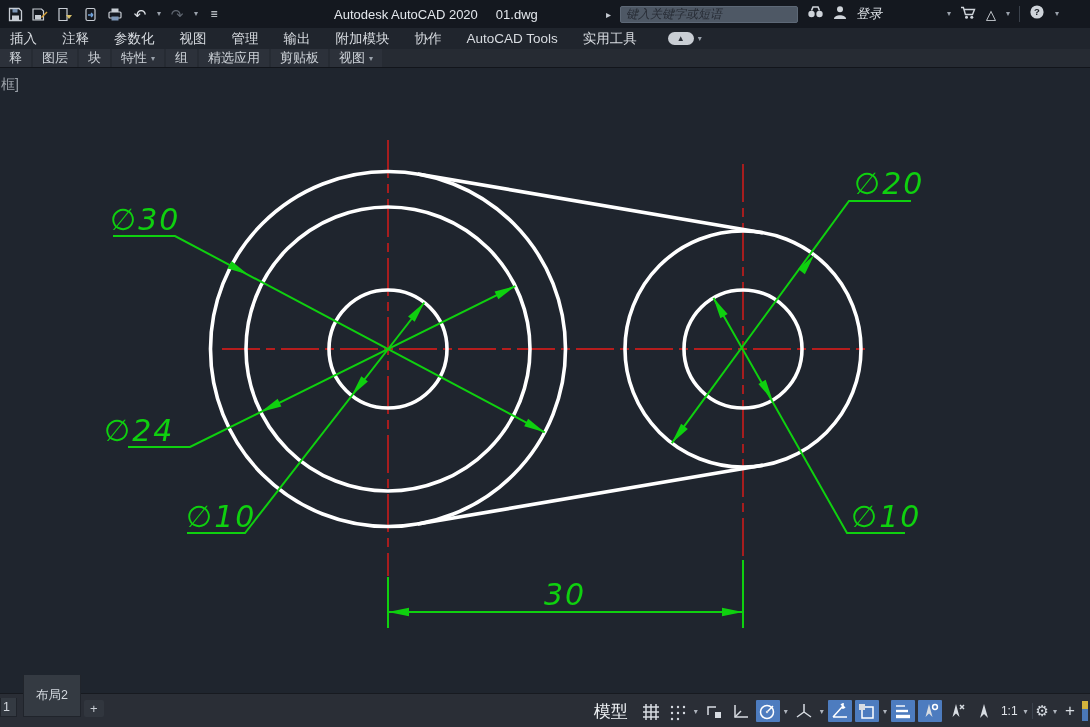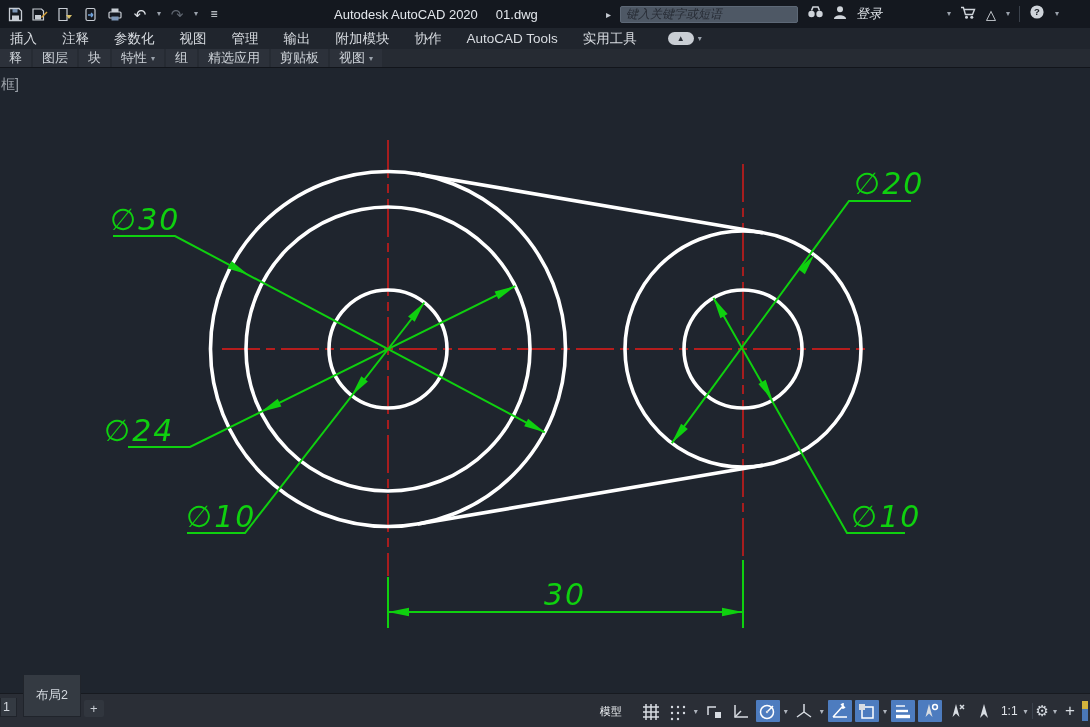--- a/index.html
+++ b/index.html
@@ -35,21 +35,21 @@
   .vplabel{position:absolute;left:1px;top:8px;color:#9aa0a8;font-size:14px;}
   .dimtxt{font-family:"DejaVu Sans",sans-serif;font-style:italic;font-size:30px;letter-spacing:2px;}
 
   
   .statusbar{position:relative;height:34px;background:#2a2e36;border-top:1px solid #171a20;display:flex;align-items:flex-start;}
   .lt-tabs{display:flex;align-items:flex-end;height:22px;margin-top:1px;}
   .ltab{background:#343a42;color:#d3d8de;font-size:12.5px;padding:12px 12px;border-radius:0 0 0 0;margin-right:3px;border:1px solid #20242b;border-top:none;}
   .ltab.partial{padding:2px 6px 2px 2px;margin-right:6px;}
   .addtab{color:#c8cdd4;font-size:13px;padding:1px 6px;background:#31363e;border-radius:2px;}
   .st-right{position:absolute;right:2px;top:2px;display:flex;align-items:center;gap:3px;}
-  .modelbtn{color:#eef1f4;font-size:11px;padding:2px 5px;margin-right:9px;}
+  .modelbtn{color:#eef1f4;font-size:17px;padding:2px 5px;margin-right:3px;}
   .toggle{width:24px;height:22px;display:flex;align-items:center;justify-content:center;border-radius:1px;}
   .toggle.active{background:#4d7cbf;}
   .tg-caret{color:#aeb4bd;font-size:8px;margin:0 1px;}
   .scale{color:#dfe3e8;font-size:12px;margin:8px 2px;}
   .gear{color:#d7dce2;font-size:15px;}
   .plusbtn{color:#d7dce2;font-size:17px;margin:0 4px;}
   .clip-ico{width:6px;height:20px;background:linear-gradient(#d4b43c 40%,#4a78b8 40%);}
 </style>
 </head>
 <body>

